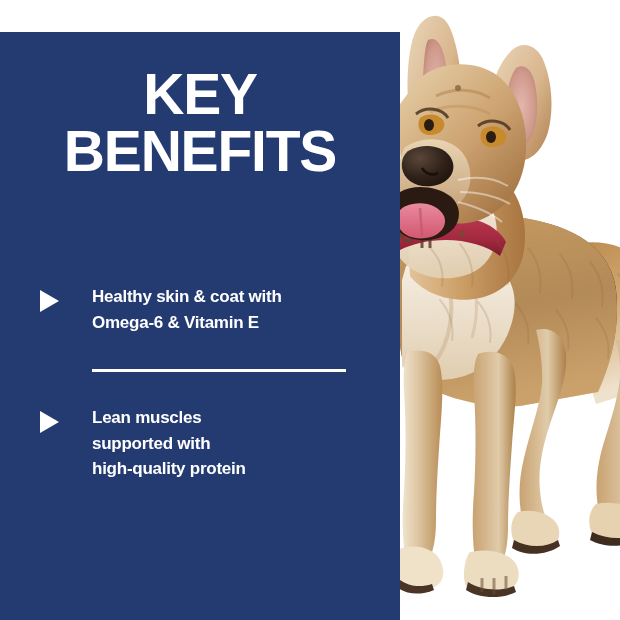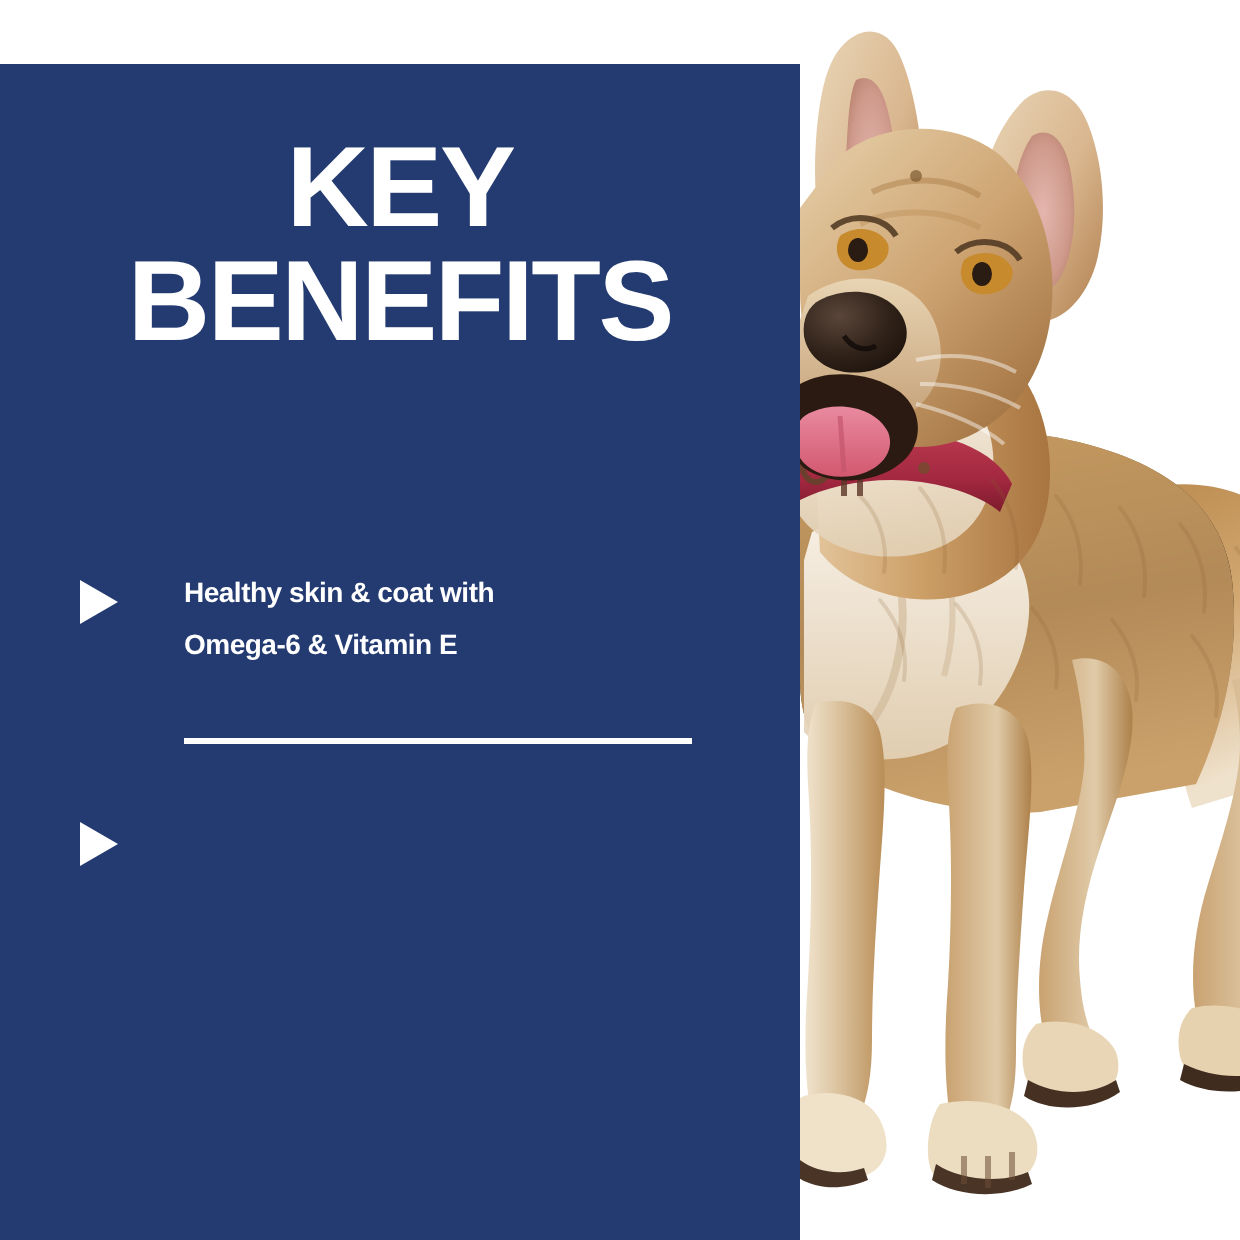--- a/index.html
+++ b/index.html
@@ -69,21 +69,21 @@
     border-top: 11px solid transparent;
     border-bottom: 11px solid transparent;
     border-left: 19px solid #ffffff;
   }
 
   .benefit .benefit-text {
     display: block;
     margin-left: 52px;
     color: #ffffff;
     font-weight: 700;
-    font-size: 14px;
+    font-size: 17px;
     line-height: 25.5px;
     letter-spacing: -0.25px;
     white-space: pre-line;
     font-family: "Liberation Sans", sans-serif;
   }
 
   .divider {
     margin: 0 0 0 52px;
     width: 254px;
     height: 3px;
@@ -122,20 +122,23 @@
         <span class="benefit-text">Healthy skin &amp; coat with
 Omega-6 &amp; Vitamin E</span>
       </div>
 
       <div class="gap-before-divider"></div>
       <div class="divider"></div>
       <div class="gap-after-divider"></div>
 
       <div class="benefit">
         <span class="arrow-icon"></span>
+        <span class="benefit-text">Lean muscles
+supported with
+high-quality protein</span>
       </div>
 
     </div>
   </div>
 
   <div class="photo">
     <svg width="260" height="620" viewBox="0 0 260 620" xmlns="http://www.w3.org/2000/svg">
       <defs>
         <linearGradient id="coatV" x1="0" y1="0" x2="1" y2="0">
           <stop offset="0%" stop-color="#e3c59c"></stop>

